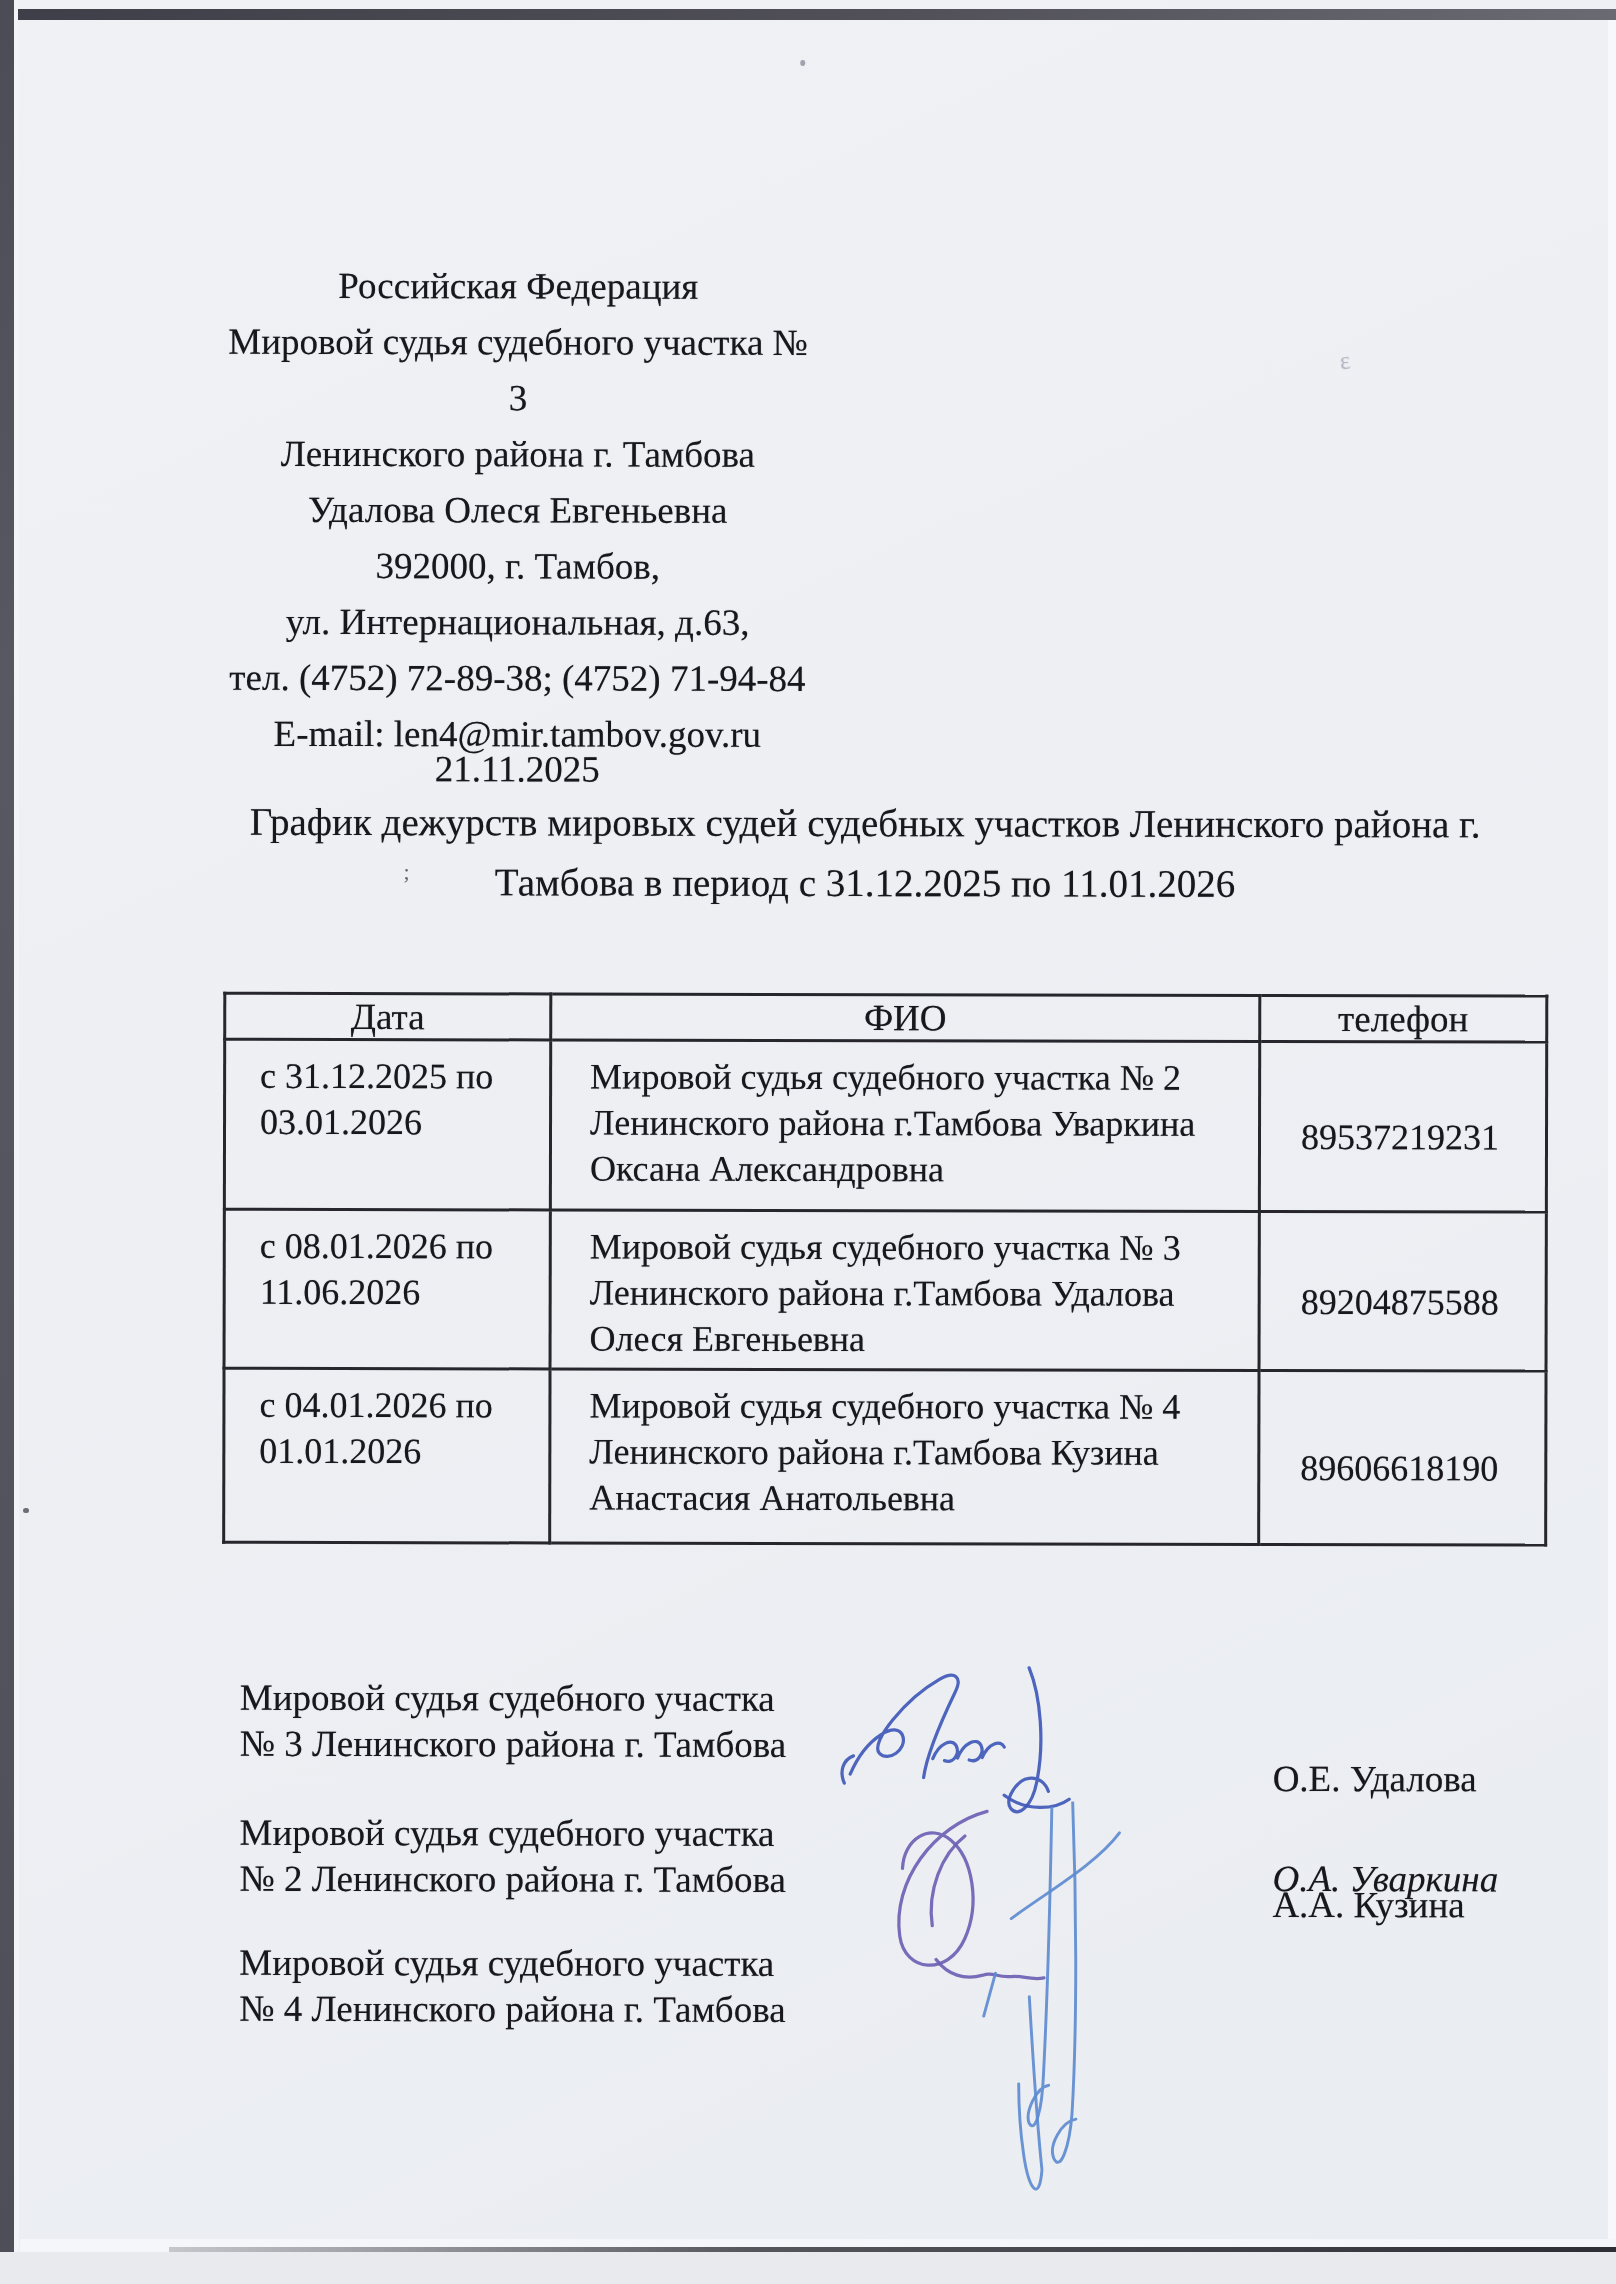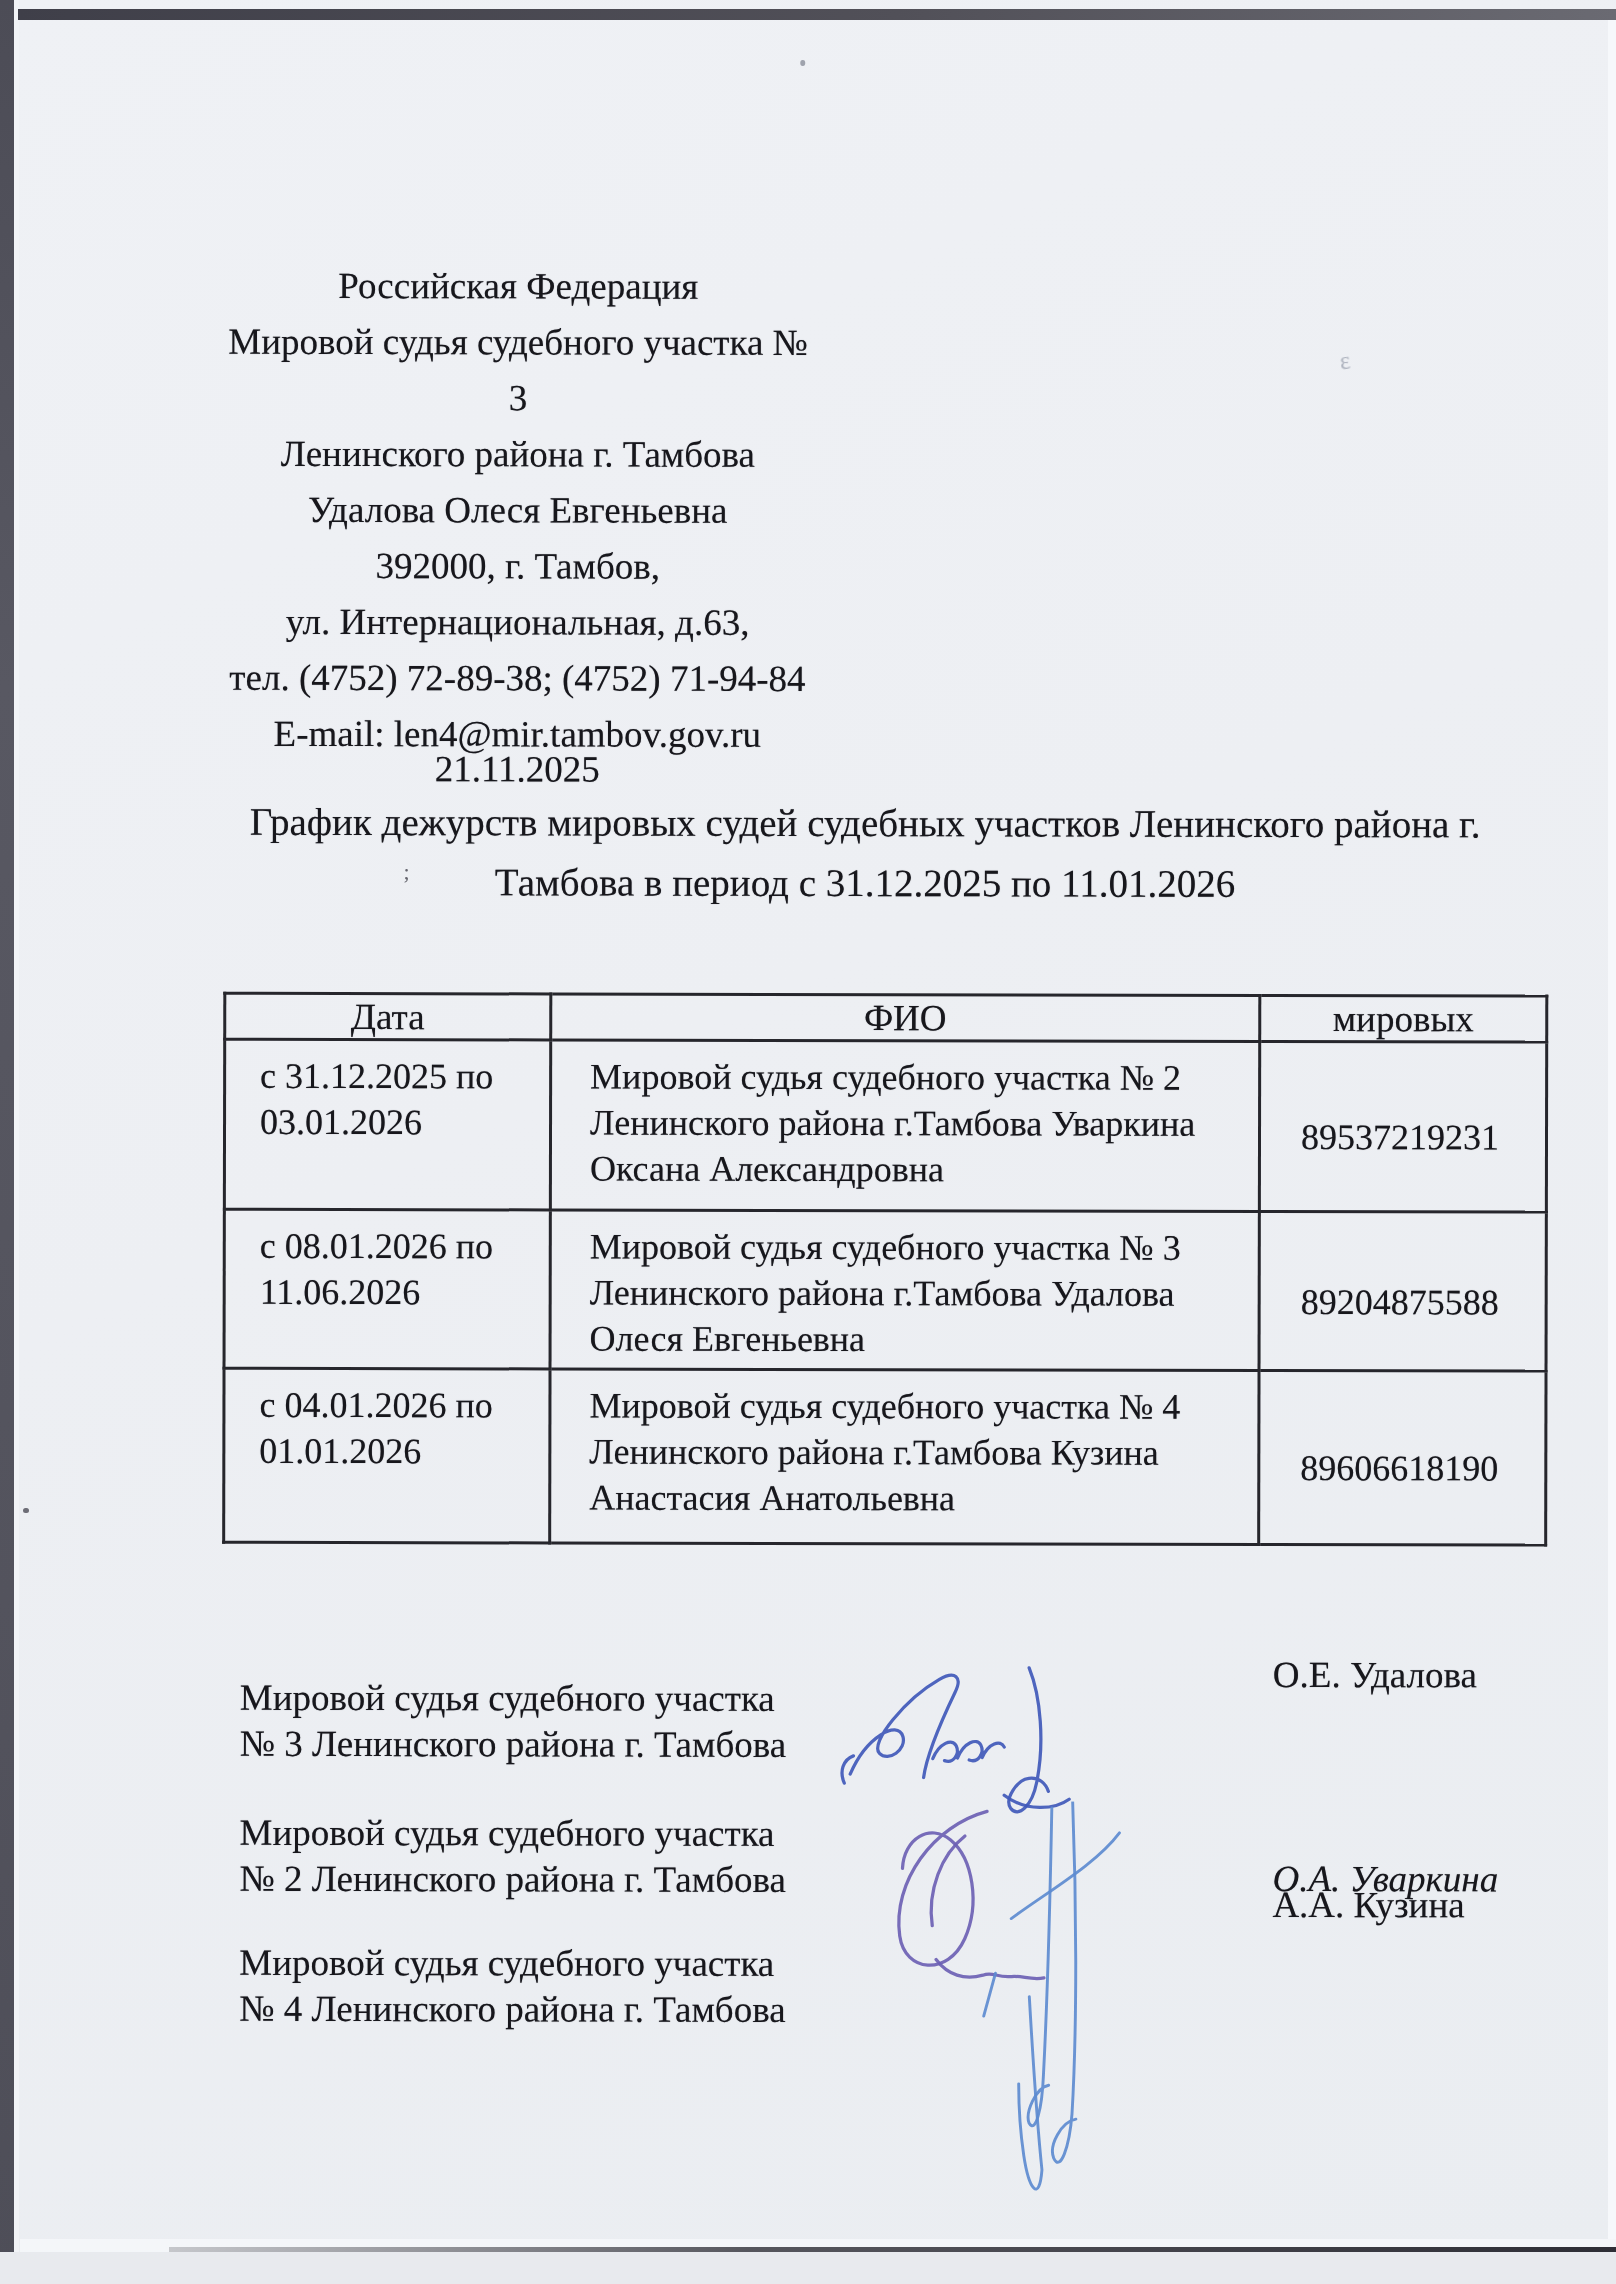--- a/index.html
+++ b/index.html
@@ -97,21 +97,21 @@
     <table class="duty-table">
       <colgroup>
           <col class="c-date">
           <col class="c-fio">
           <col class="c-phone">
         </colgroup>
       <tbody>
           <tr>
         <th>Дата</th>
         <th>ФИО</th>
-        <th>мировых</th>
+        <th>телефон</th>
       </tr>
       <tr class="row-1">
         <td class="cell-date">с 31.12.2025 по 03.01.2026</td>
         <td class="cell-fio">Мировой судья судебного участка № 2 Ленинского района г.Тамбова Уваркина Оксана Александровна</td>
         <td class="cell-phone">89537219231</td>
       </tr>
       <tr class="row-2">
         <td class="cell-date">с 08.01.2026 по 11.06.2026</td>
         <td class="cell-fio">Мировой судья судебного участка № 3 Ленинского района г.Тамбова Удалова Олеся Евгеньевна</td>
         <td class="cell-phone">89204875588</td>
@@ -127,21 +127,21 @@
     <div class="sig-label doc-text" style="top:1676px;">
       <span>Мировой судья судебного участка</span>
       <span>№ 3 Ленинского района г. Тамбова</span>
     </div>
     <svg class="sig-svg" style="left:835px;top:1644px;" width="306" height="182" viewBox="0 0 470 280">
       <path stroke-width="5" d="M16,214 C8,196 14,178 30,172 M25,200 C50,142 98,116 106,142 C112,162 84,182 70,168 C54,152 110,84 162,54 C186,40 198,50 186,74 C164,120 142,174 138,205" stroke="#4059ba"></path>
       <path stroke-width="5" d="M152,176 C162,152 182,144 188,156 C194,168 184,184 170,179 M190,175 C200,151 220,143 226,155 C232,167 222,183 208,178 M228,174 C238,152 256,146 262,158" stroke="#4059ba"></path>
       <path stroke-width="5" d="M300,36 C318,80 324,152 312,212 C305,248 284,268 272,252 C262,238 282,208 300,206 C316,204 326,214 330,226" stroke="#4059ba"></path>
       <path stroke-width="5" d="M262,232 C296,258 340,254 362,238" stroke="#4059ba"></path>
     </svg>
-    <div class="sig-name doc-text" style="top:1652px;">О.Е. Удалова</div>
+    <div class="sig-name doc-text" style="top:1756px;">О.Е. Удалова</div>
 
     <div class="sig-label doc-text" style="top:1811px;">
       <span>Мировой судья судебного участка</span>
       <span>№ 2 Ленинского района г. Тамбова</span>
     </div>
     <svg class="sig-svg" style="left:826px;top:1798px;" width="260" height="195" viewBox="0 0 400 300">
       <path stroke-width="5" d="M250,20 C168,42 104,128 116,212 C124,268 190,274 216,216 C240,162 228,92 194,64 C162,38 122,62 120,108" stroke="#6c61b4"></path>
       <path stroke-width="5" d="M216,58 C180,86 158,142 166,196" stroke="#6c61b4"></path>
       <path stroke-width="5" d="M172,248 C190,272 216,280 244,272 C260,266 264,276 288,274 C304,272 318,280 338,276" stroke="#6c61b4"></path>
     </svg>

